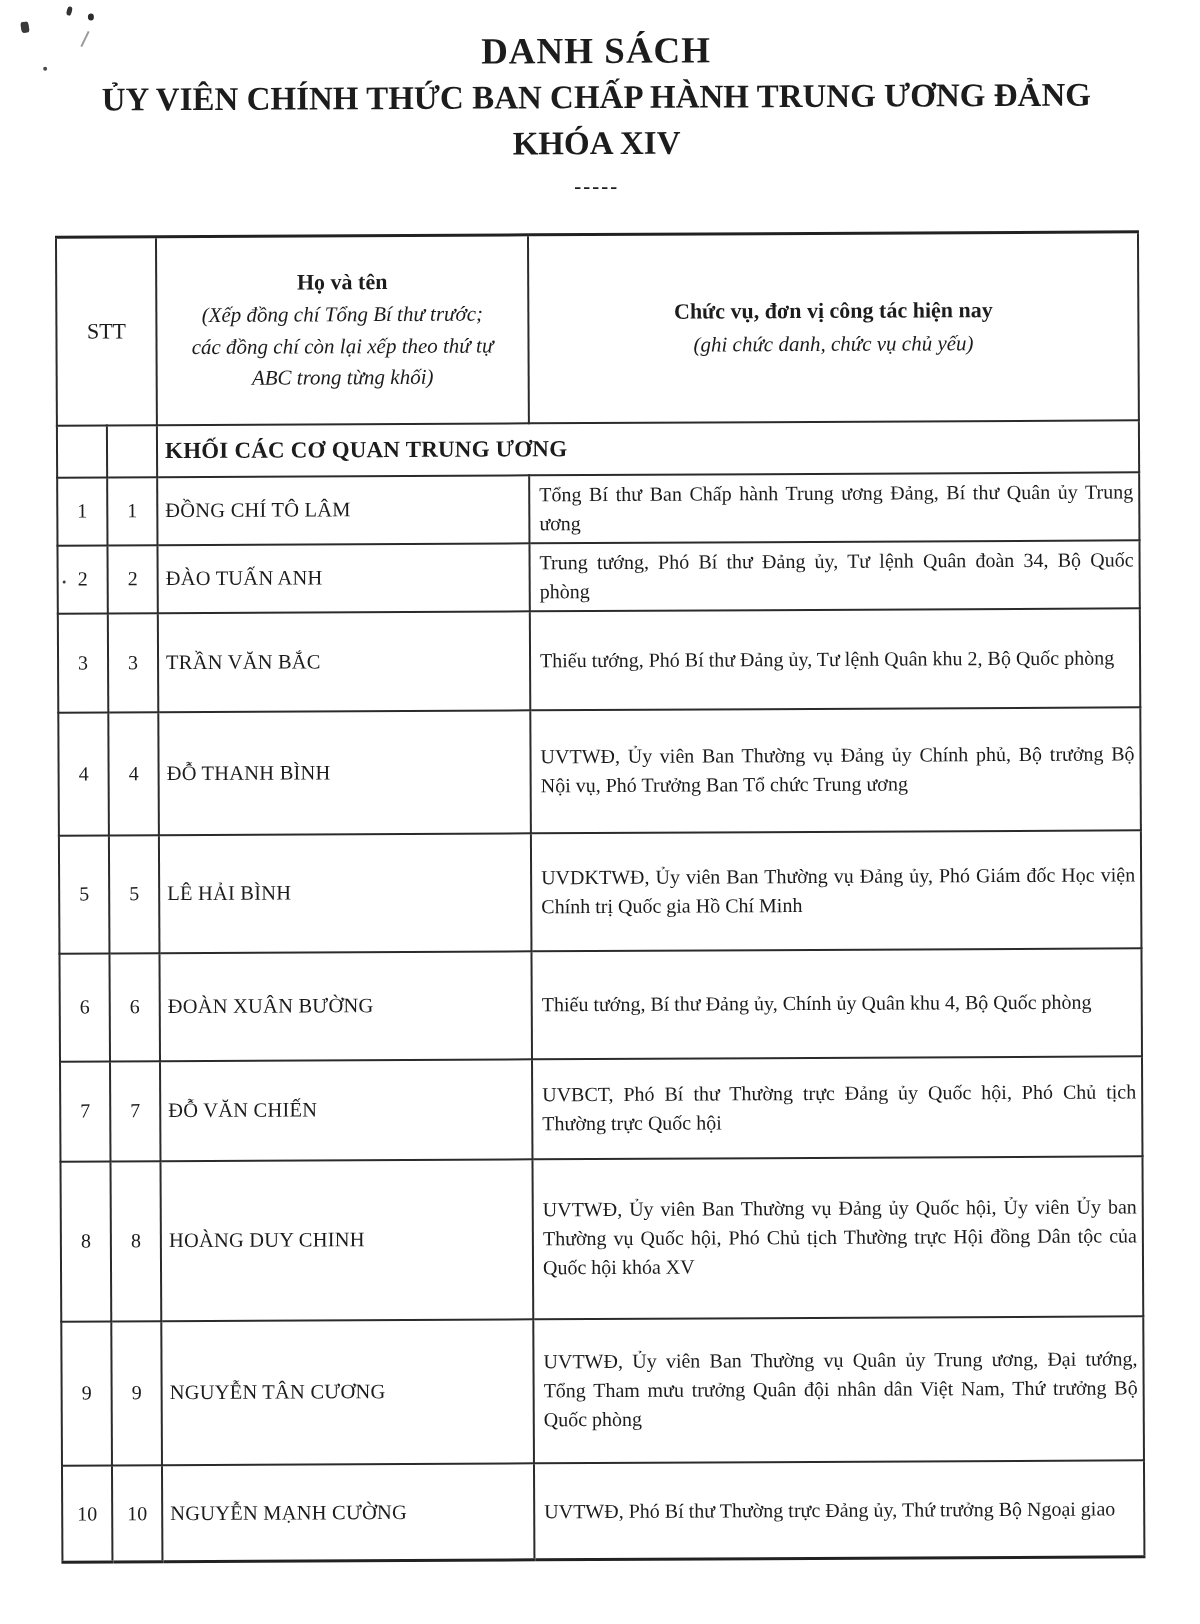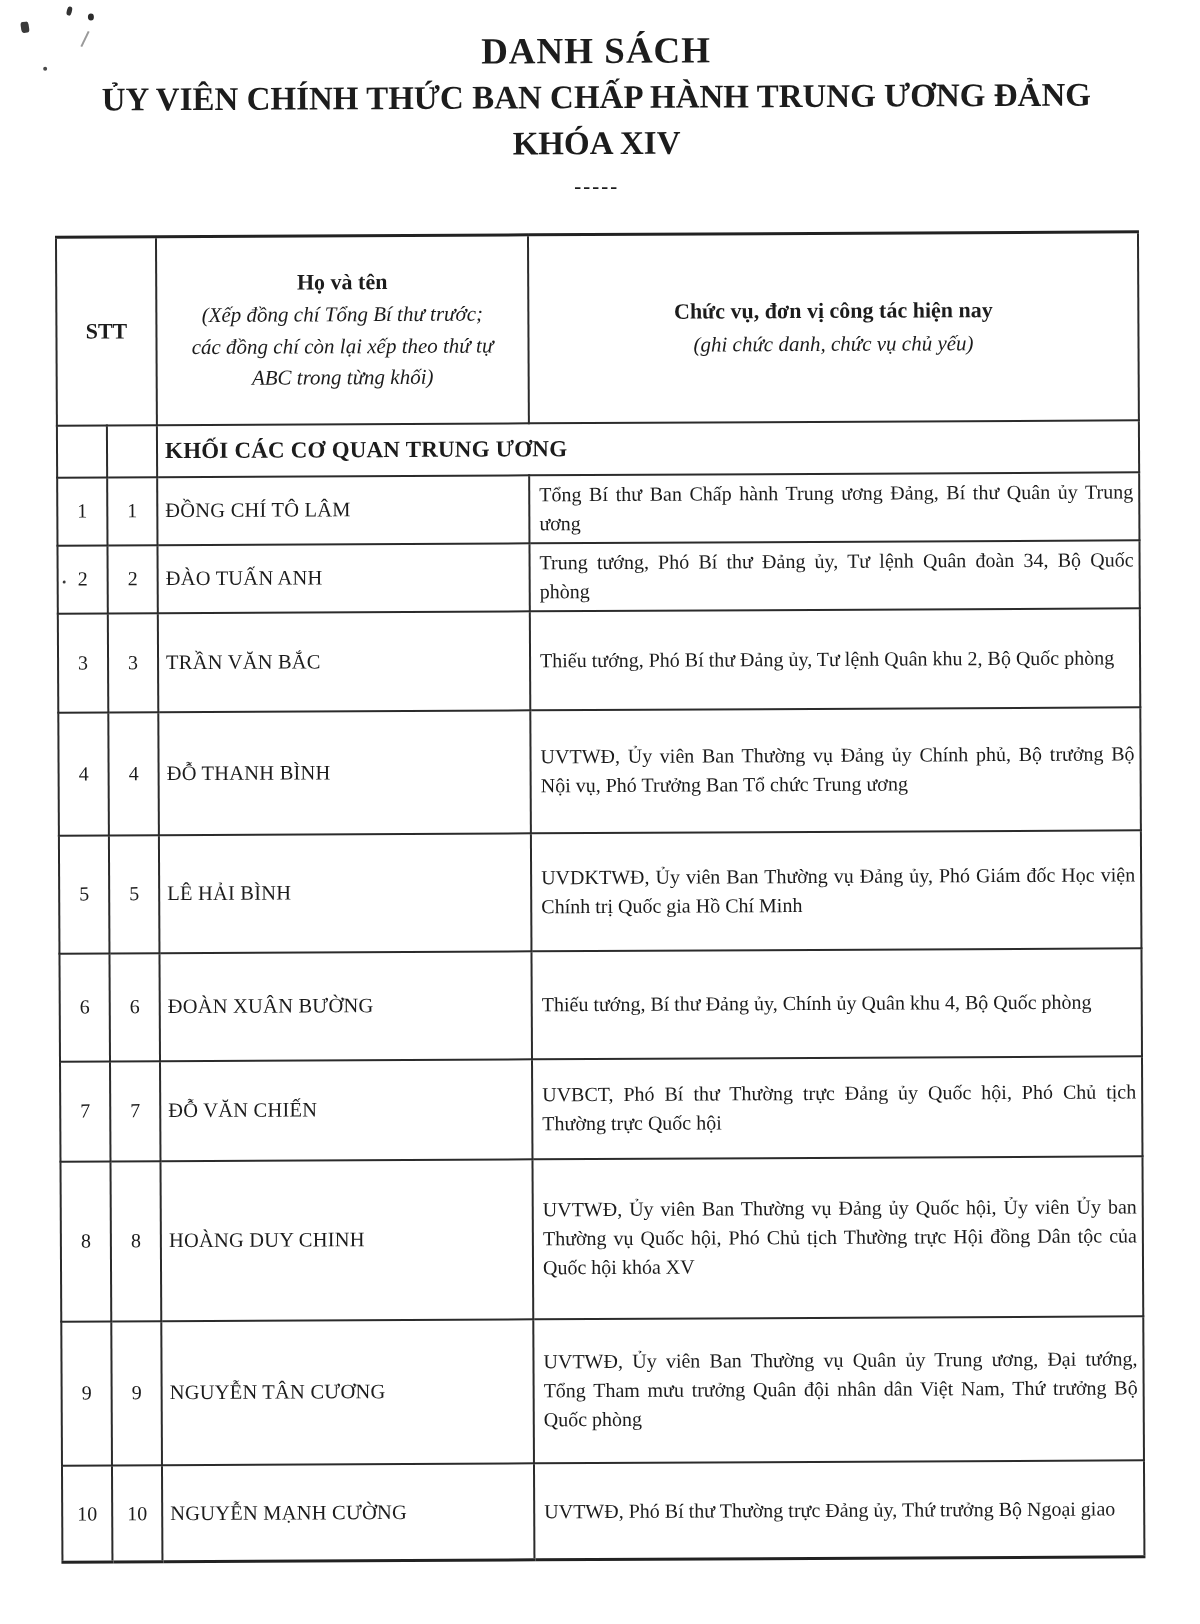--- a/index.html
+++ b/index.html
@@ -37,21 +37,21 @@
   }
   tr.head-row{height:188px;}
   tr.head-row td{border-top:3px solid #222;}
   tr.section-row{height:52px;}
   tr.r1{height:57px;} tr.r2{height:60px;} tr.r3{height:99px;}
   tr.r4{height:123px;} tr.r5{height:118px;} tr.r6{height:108px;}
   tr.r7{height:100px;} tr.r8{height:160px;} tr.r9{height:144px;}
   tr.r10{height:97px;}
   tr.r10 td{border-bottom:3px solid #222;}
   .hc{text-align:center;}
-  .stt{font-weight:bold;font-size:22px;}
+  .stt{font-weight:normal;font-size:22px;}
   .hb{font-weight:bold;font-size:22px;line-height:1.4;}
   .hi{font-style:italic;font-size:21px;line-height:1.5;margin-top:2px;}
   .section-cell{
     font-weight:bold;font-size:23px;
     padding-left:7px;letter-spacing:0.2px;
   }
   .nc{text-align:center;font-size:20px;}
   .name{font-size:20.5px;padding:2px 4px 2px 7px;letter-spacing:0.2px;}
   .pos{
     font-size:20px;line-height:1.45;

